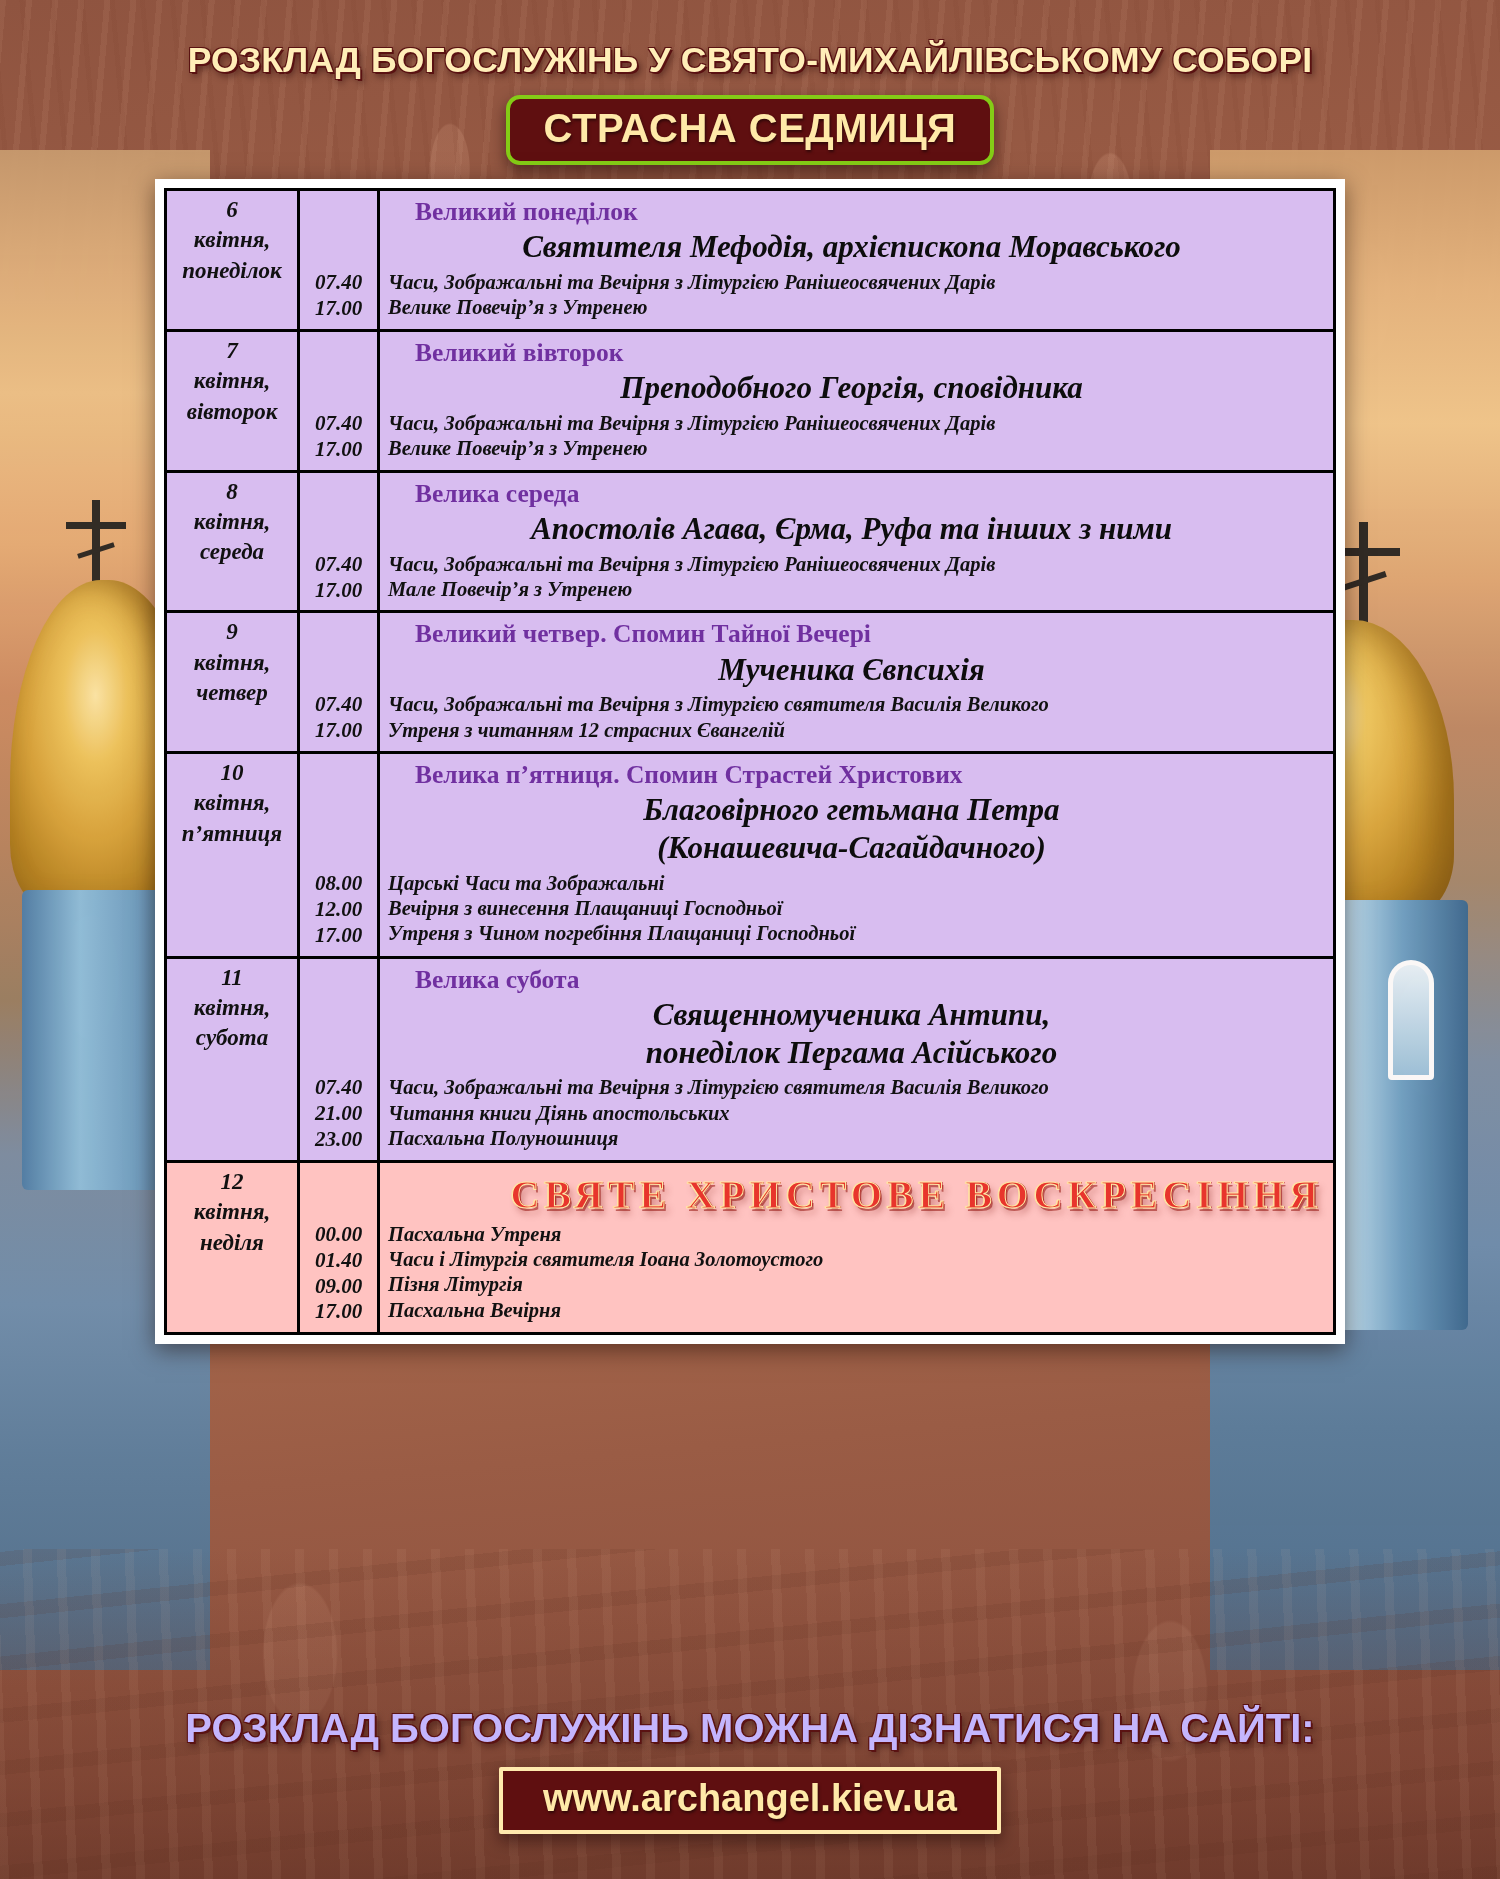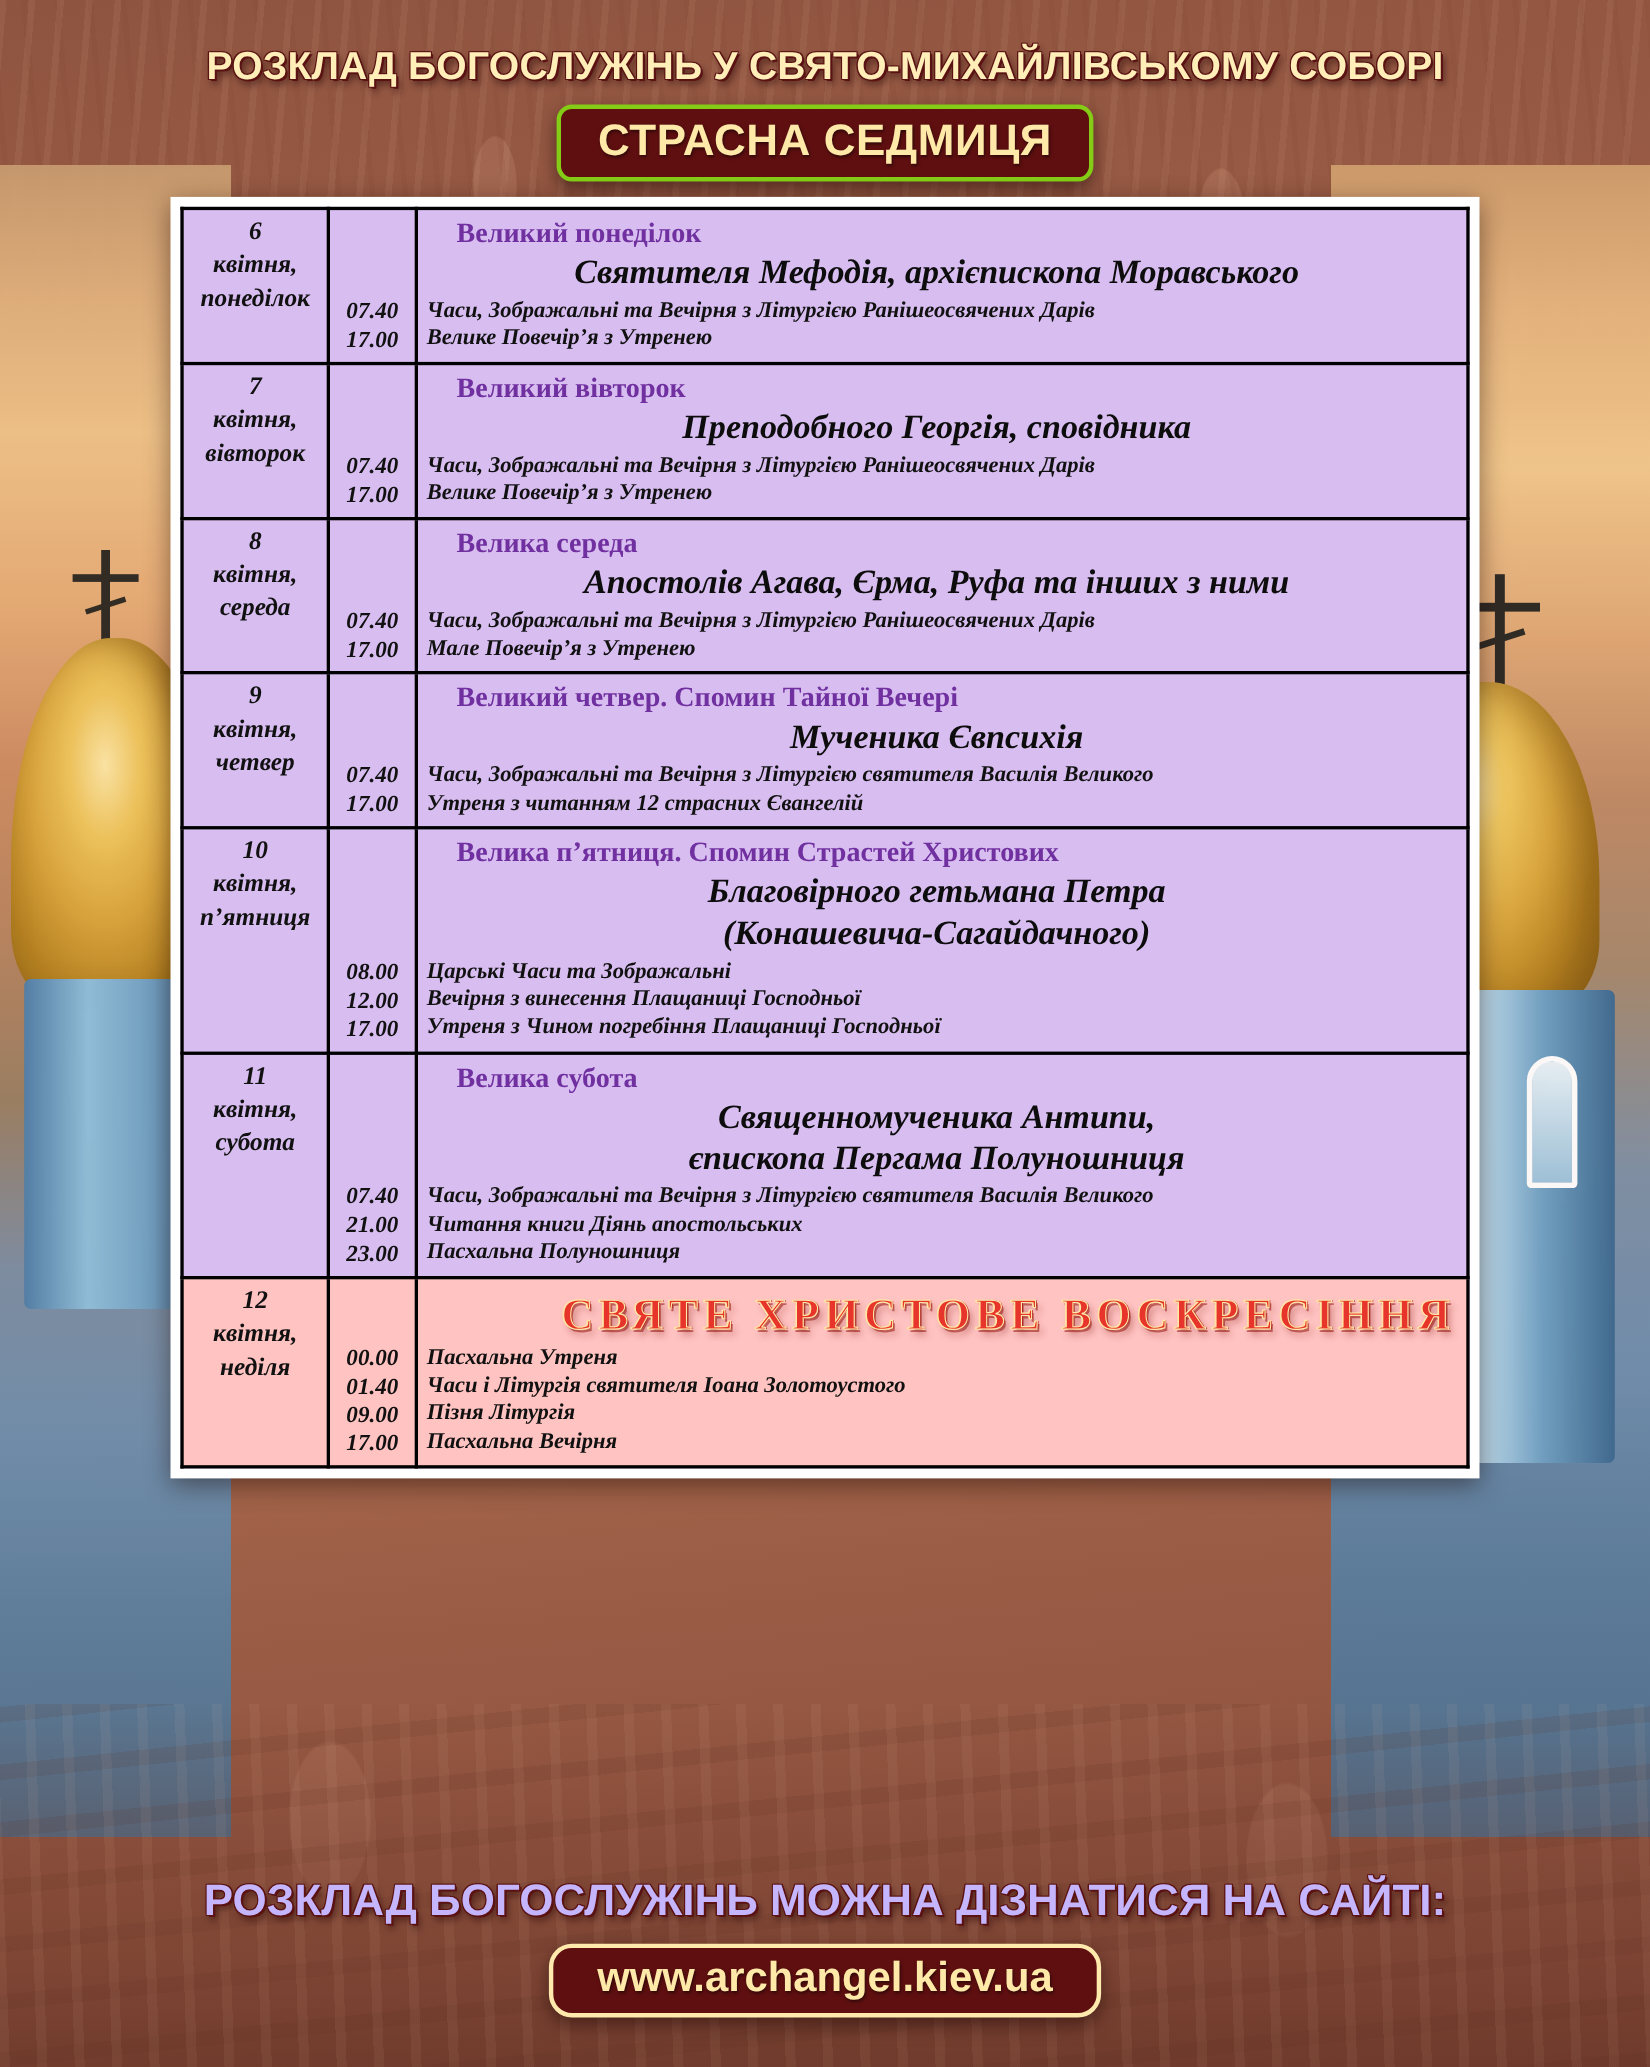--- a/index.html
+++ b/index.html
@@ -253,21 +253,21 @@
     text-shadow:
       2px 2px 0 #5a1212, -1px -1px 0 #5a1212, 1px -1px 0 #5a1212, -1px 1px 0 #5a1212,
       3px 4px 7px rgba(40,8,8,.6);
     white-space: nowrap;
   }
   .site-wrap { margin-top: 16px; display:flex; justify-content:center; }
   .site-badge {
     display:inline-block;
     background: #5f0f10;
     border: 4px solid #ffe9ad;
-    border-radius: 21px;
+    border-radius: 2px;
     padding: 6px 40px 10px;
     font-family: "Liberation Sans", sans-serif;
     font-weight: bold;
     font-size: 38px;
     color: #ffe9a8;
     box-shadow: 0 7px 16px rgba(30,6,6,.5);
     text-shadow: 1px 2px 3px rgba(0,0,0,.5);
   }
 </style>
 </head>
@@ -435,21 +435,21 @@
               <div class="times" style="margin-top: 116.938px;">
                 <div>07.40</div>
                 <div>21.00</div>
                 <div>23.00</div>
               </div>
             </td>
             <td class="c-body">
               <div class="day-title">Велика субота</div>
               <div class="saint">
                 <span class="ln">Священномученика Антипи,</span>
-                <span class="ln">єпископа Пергама Полуношниця</span>
+                <span class="ln">понеділок Пергама Асійського</span>
               </div>
               <div class="services">
                 <div>Часи, Зображальні та Вечірня з Літургією святителя Василія Великого</div>
                 <div>Читання книги Діянь апостольських</div>
                 <div>Пасхальна Полуношниця</div>
               </div>
             </td>
           </tr>
           <tr class="easter">
             <td class="c-date">

